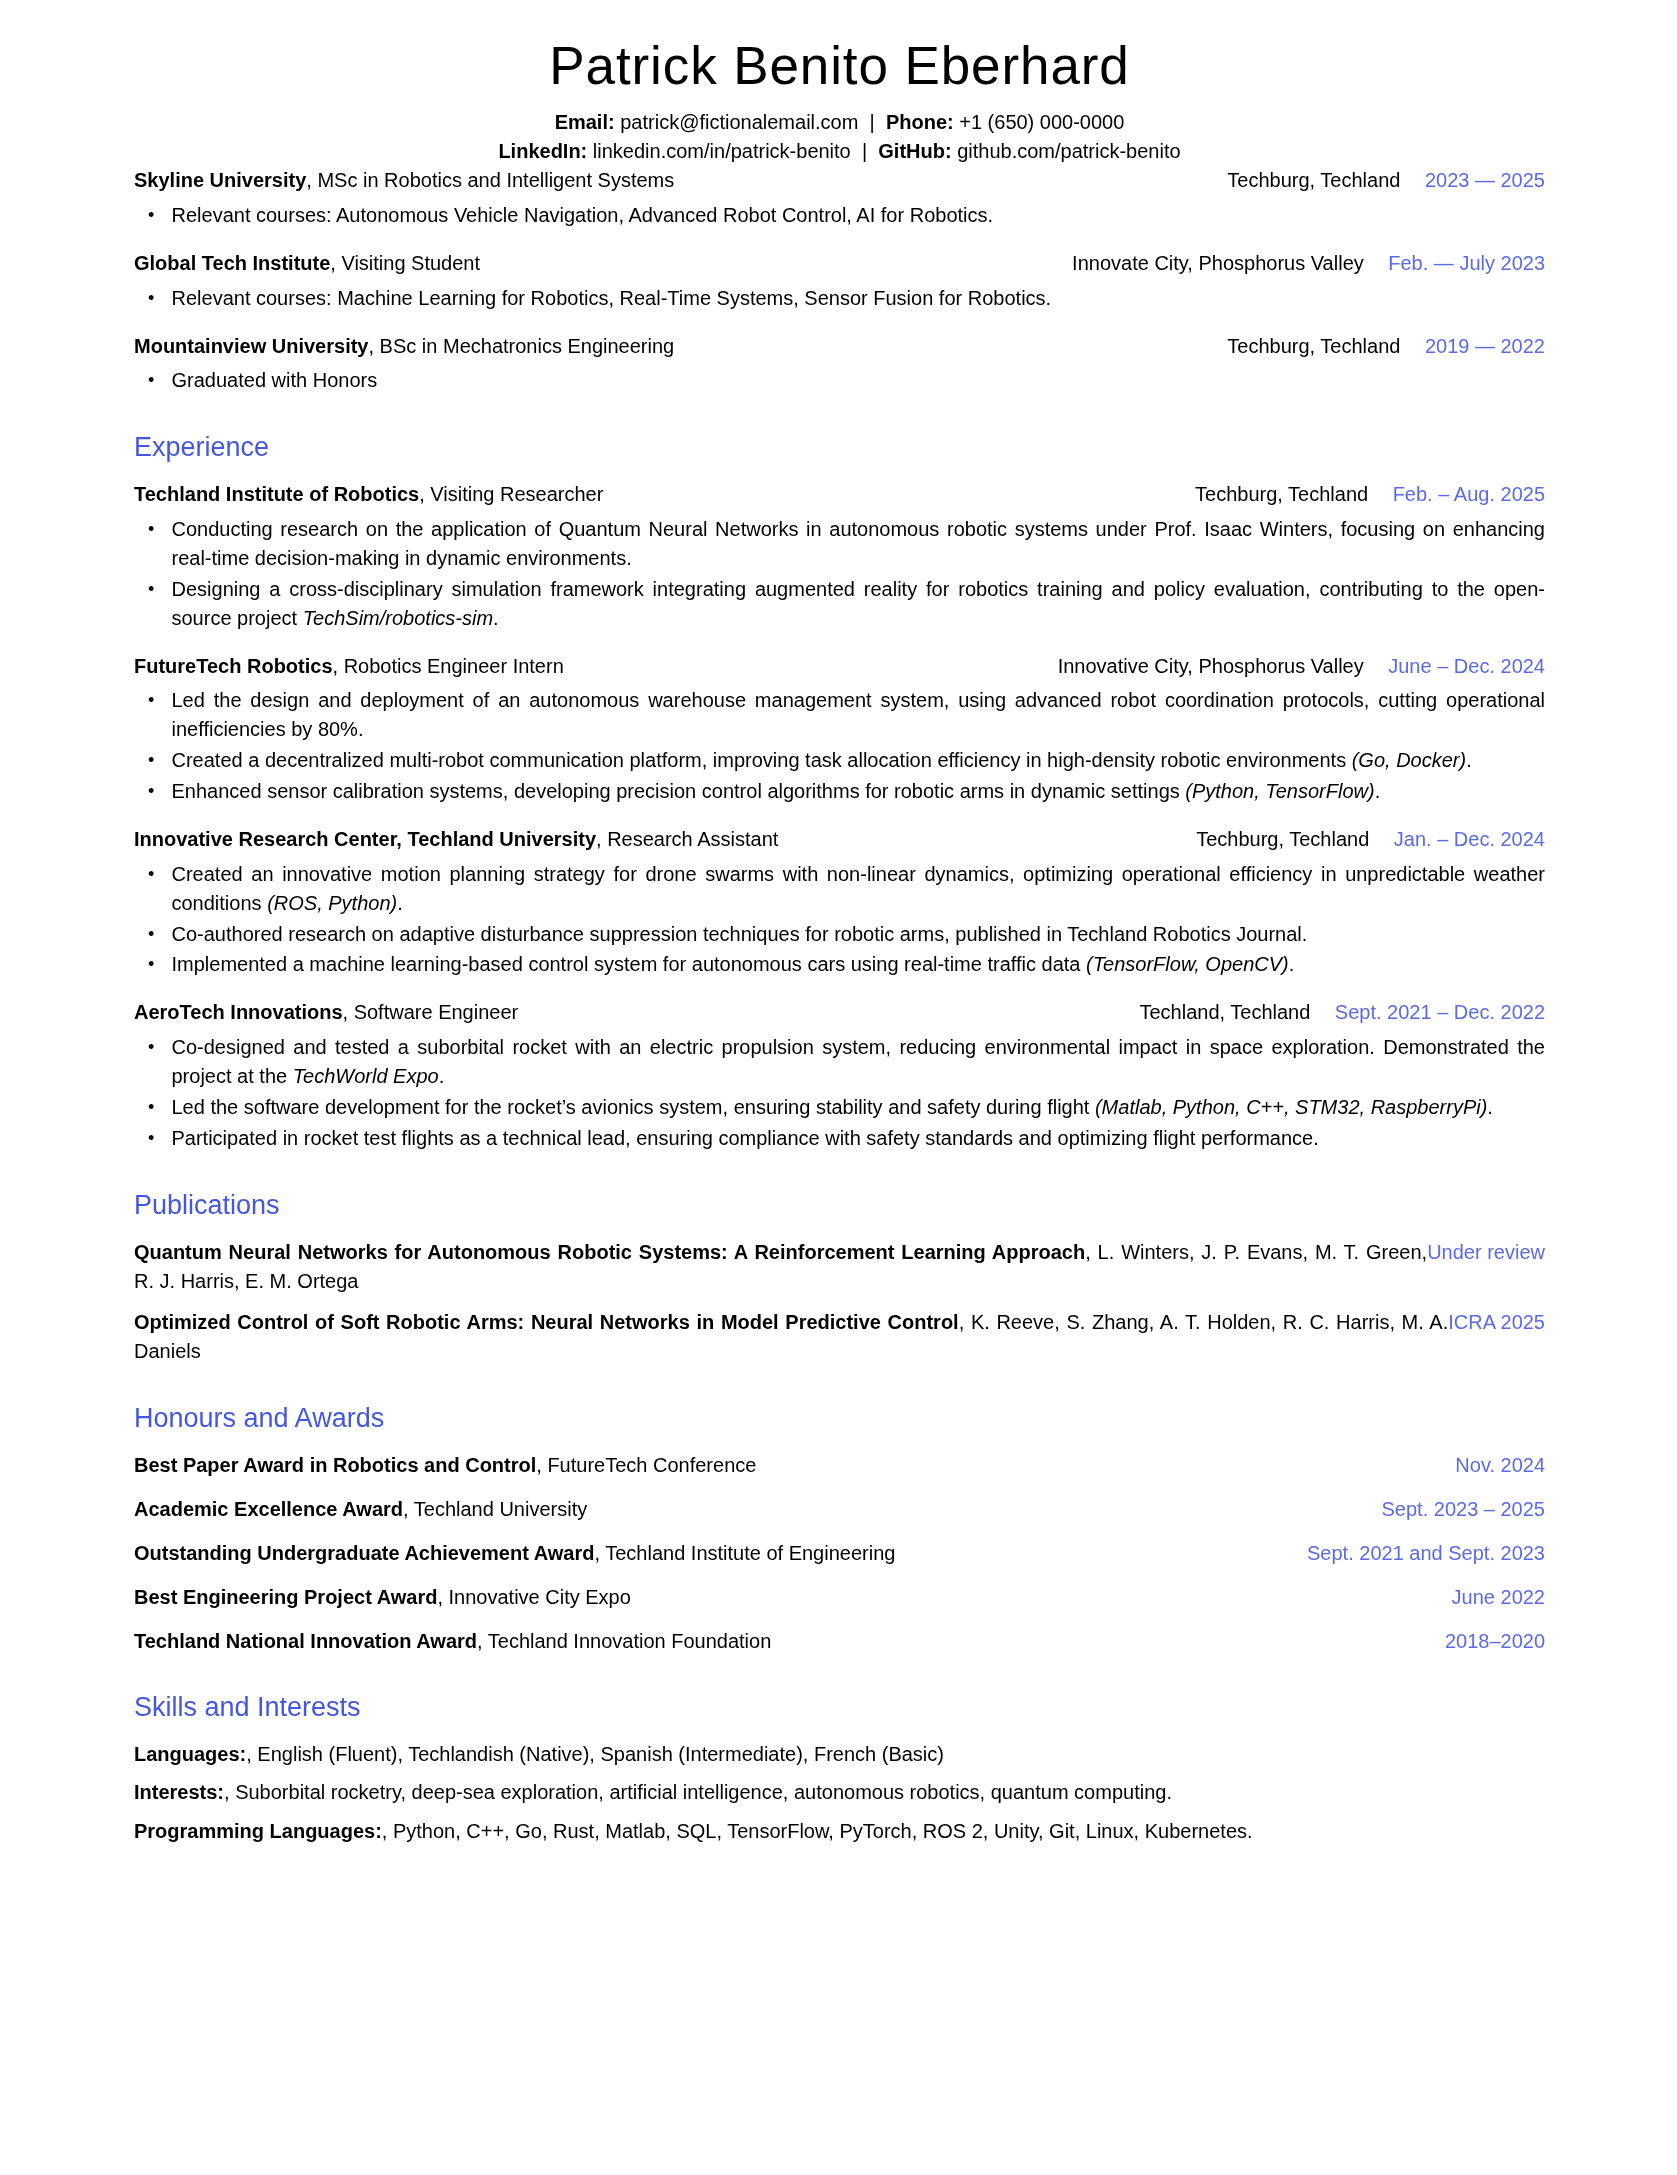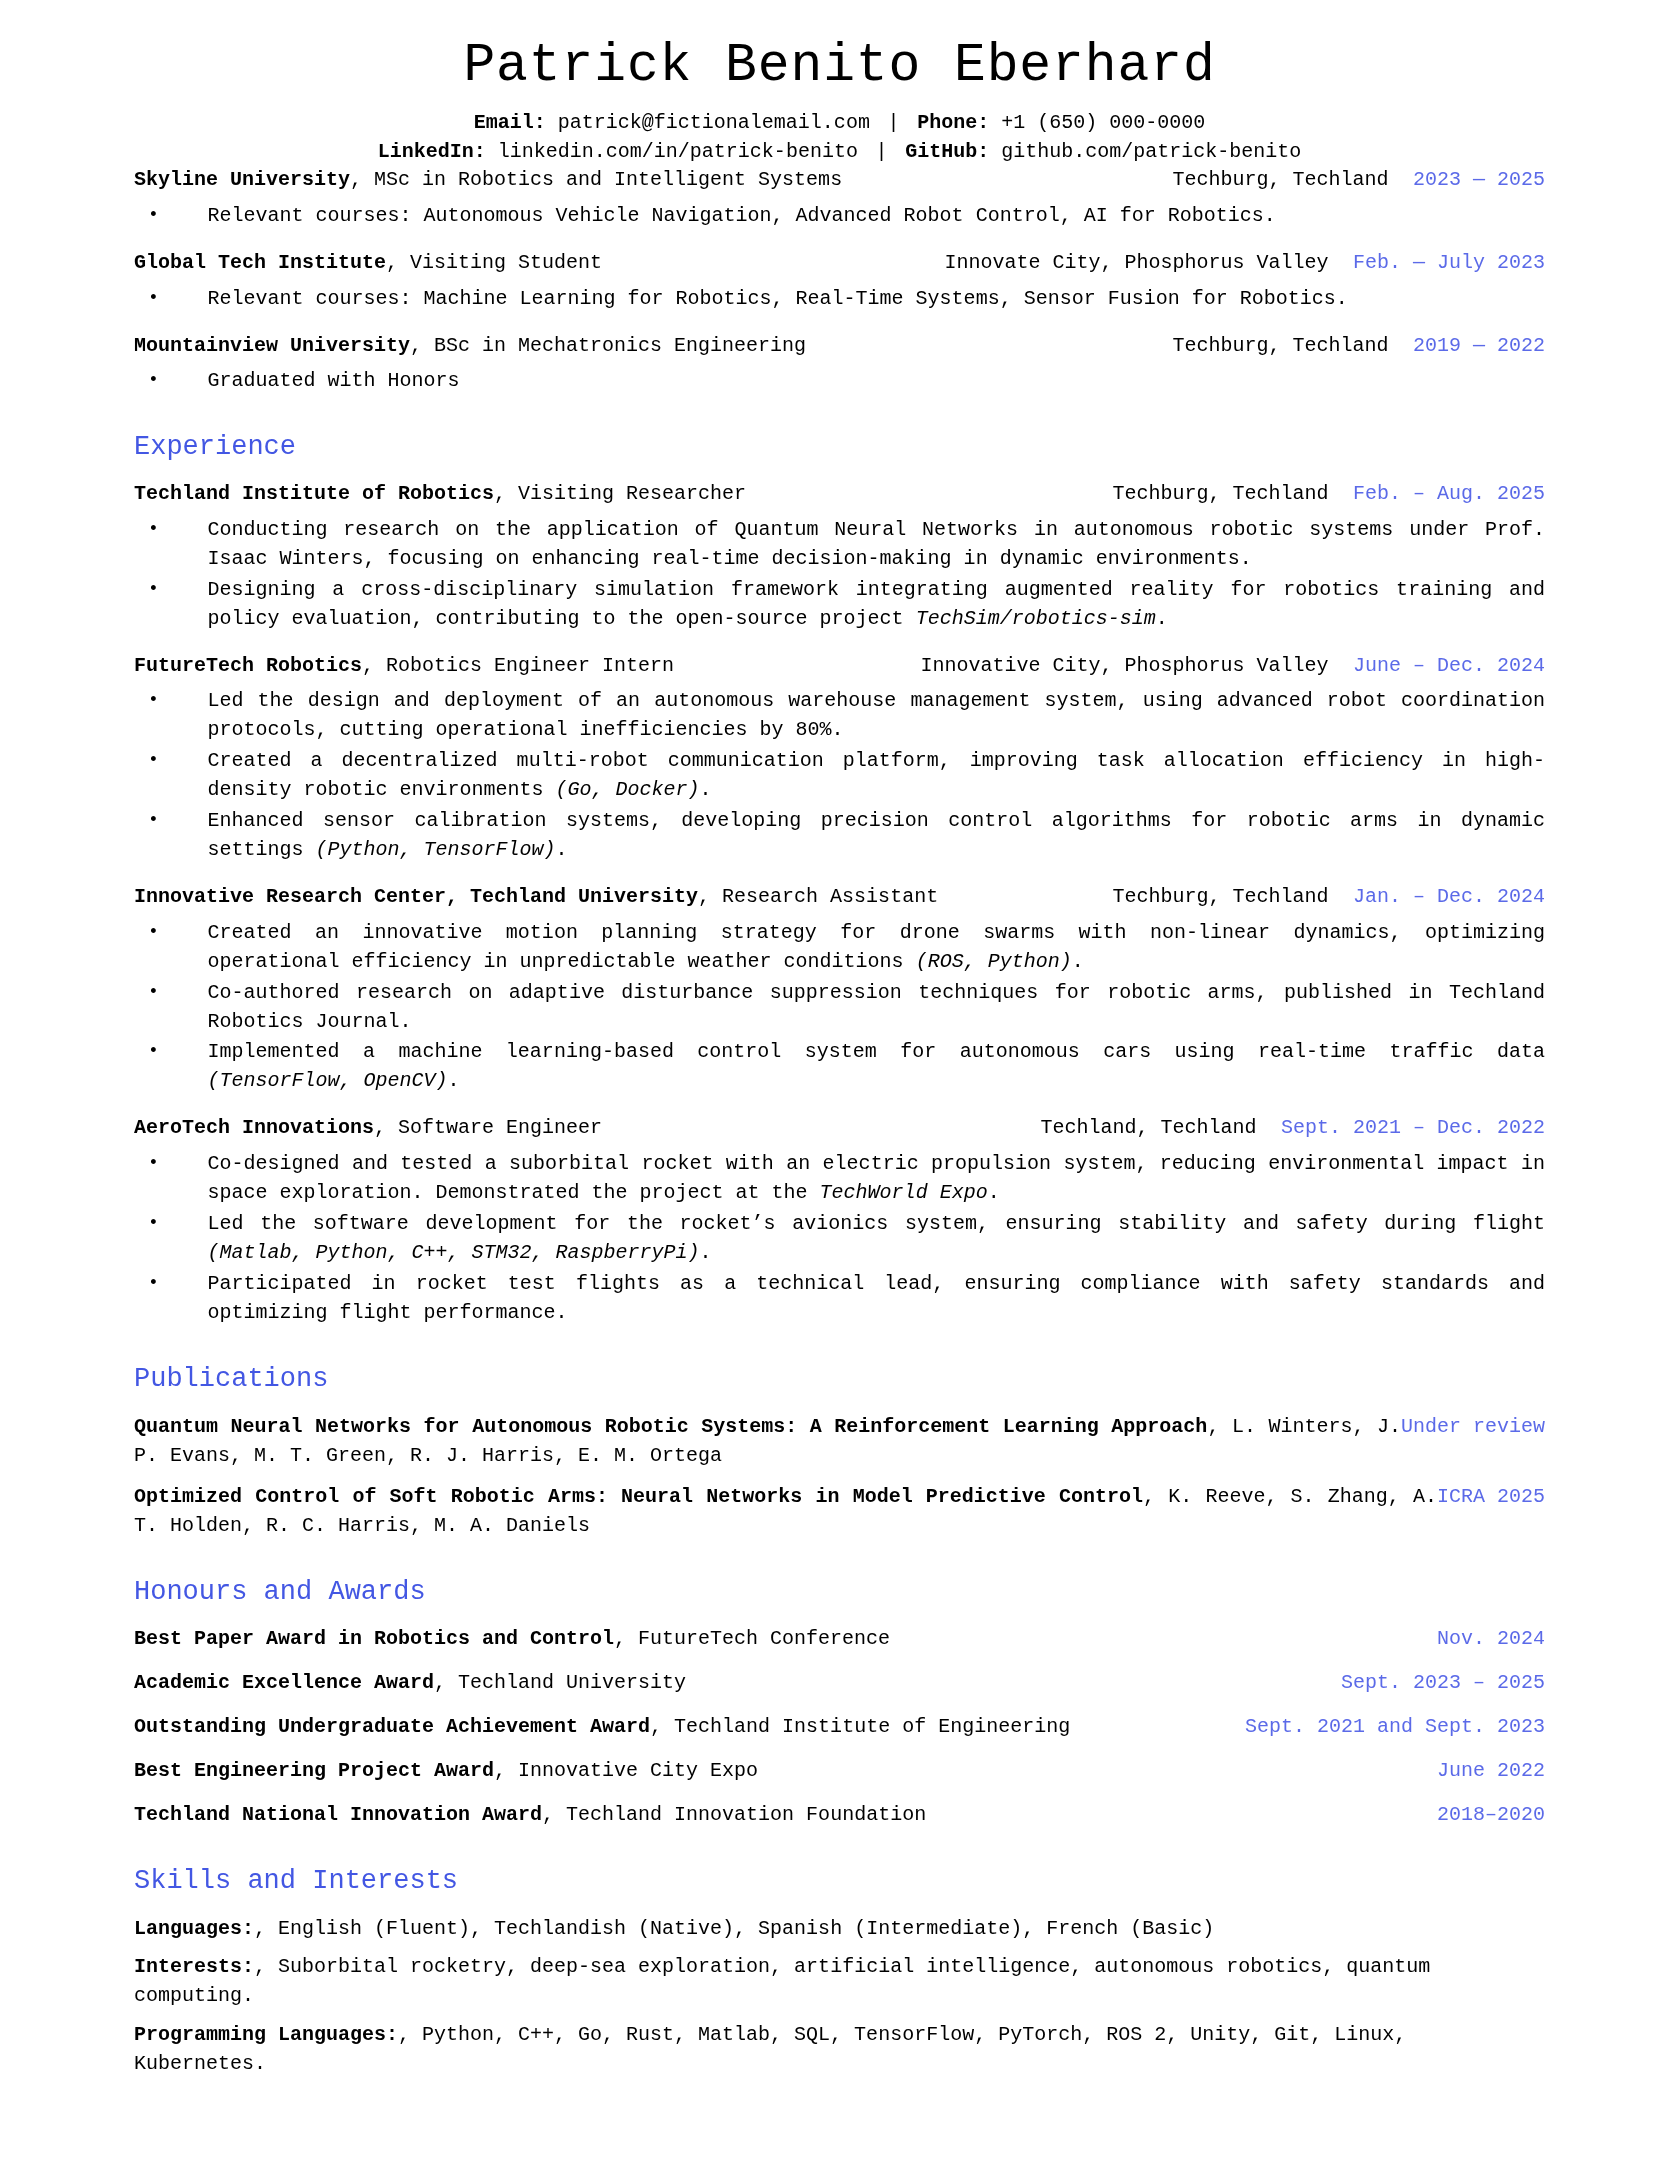--- a/index.html
+++ b/index.html
@@ -1,21 +1,21 @@
 <!DOCTYPE html>
 <html style="--accent: #4357e3; --date: #5b6ae8;font-size:15px"><head>
 <meta charset="utf-8">
 <style>
   :root { --accent:#4357e3; --date:#5b6ae8; }
   * { box-sizing: border-box; }
   html,body { margin:0; padding:0; background:#ffffff; }
   .page {
     width:1677px; height:2175px; overflow:hidden;
     padding:28px 132px 38px 134px;
-    font-family:Liberation Mono, monospace;
+    font-family:Liberation Sans, sans-serif;
     color:#000;
   }
   .name {
     text-align:center; font-size:53px; font-weight:normal;
     letter-spacing:0.9px; margin:9.4px 0 13px 0; line-height:58px;
   }
   .contact-line { text-align:center; font-size:20px; line-height:29px; }
   .contact-line .lbl { font-weight:bold; }
   .contact-line .sep { padding:0 5.6px; }
 
@@ -28,21 +28,21 @@
   .entry { margin-bottom:19px; }
   .entry-header {
     display:flex; justify-content:space-between; align-items:center;
     font-size:20px; line-height:28px; margin-bottom:6.6px;
   }
   .entry-name { font-weight:bold; }
   .entry-right { white-space:nowrap; }
   .entry-date { color:var(--date); margin-left:24.5px; }
 
   .bullets { margin:0; padding-left:14px; }
-  .bullet { display:flex; margin:1.9px 0;gap:36px; }
+  .bullet { display:flex; margin:1.9px 0; }
   .bullet .marker { flex:0 0 23.5px; font-size:18px; line-height:29px; }
   .bullet .marker::before { content:"\2022"; }
   .bullet .btext {
     flex:1; font-size:20px; line-height:29px; text-align:justify;
   }
   .bullet .btext em { font-style:italic; }
 
   .pub {
     font-size:20px; line-height:29px; text-align:justify;
     margin-bottom:12.2px;

